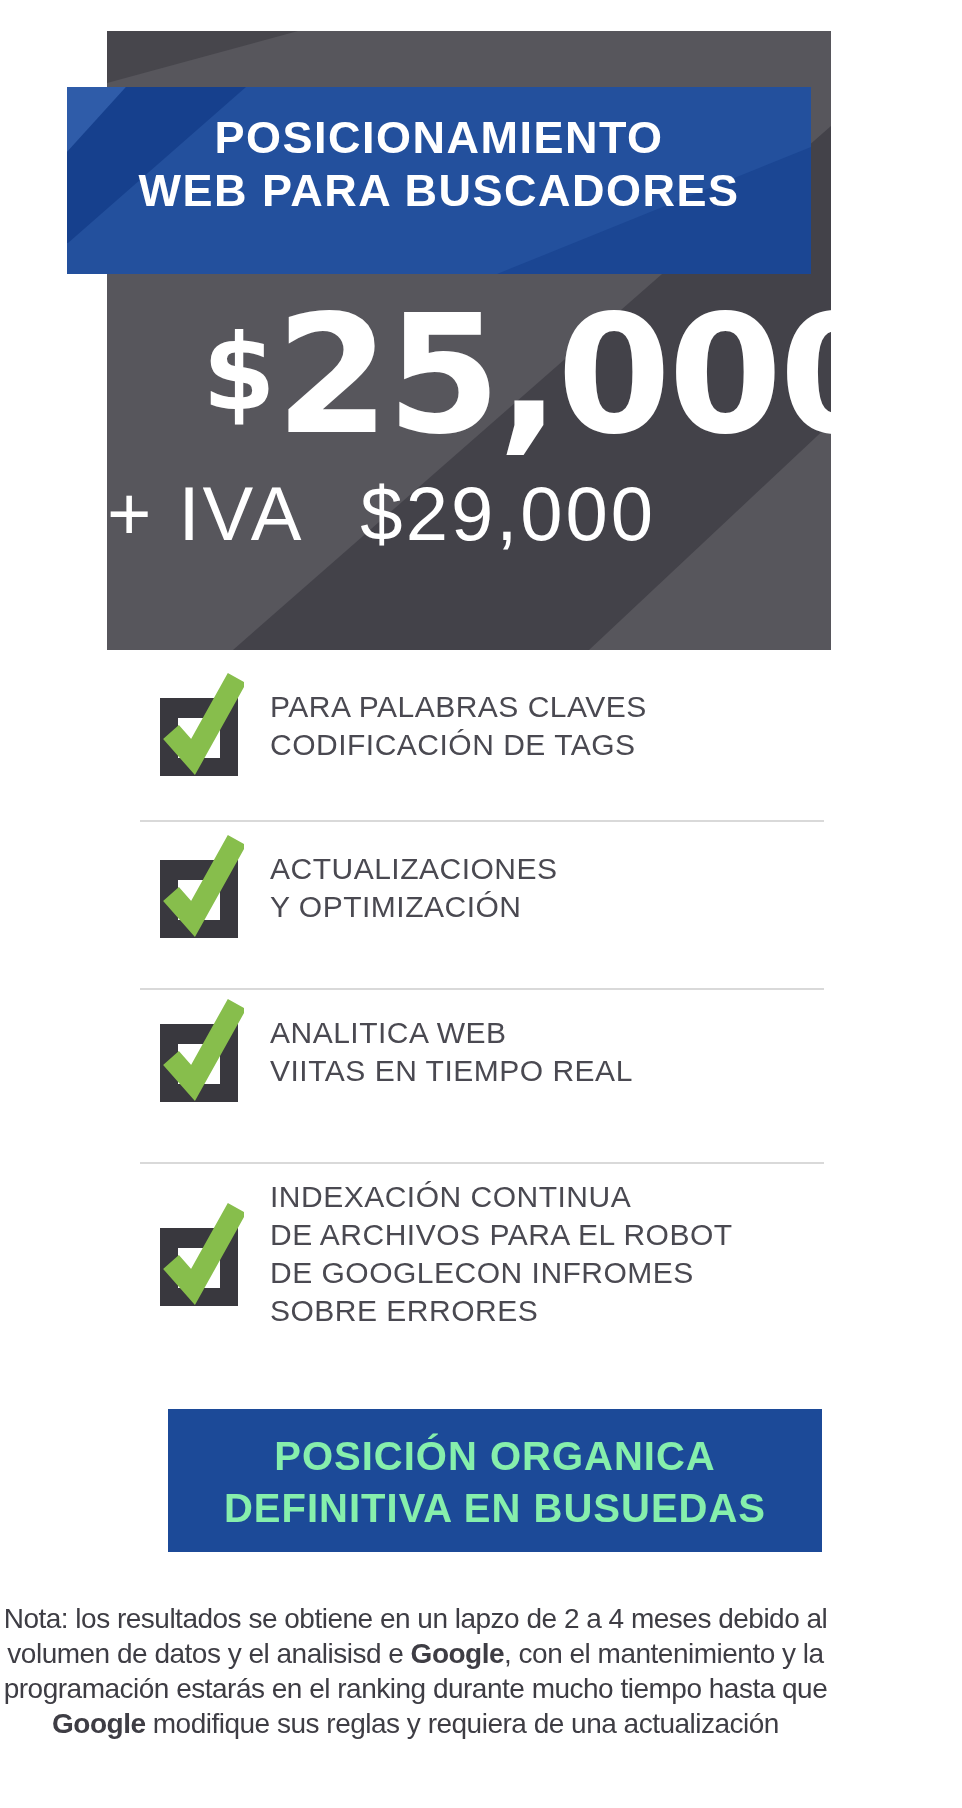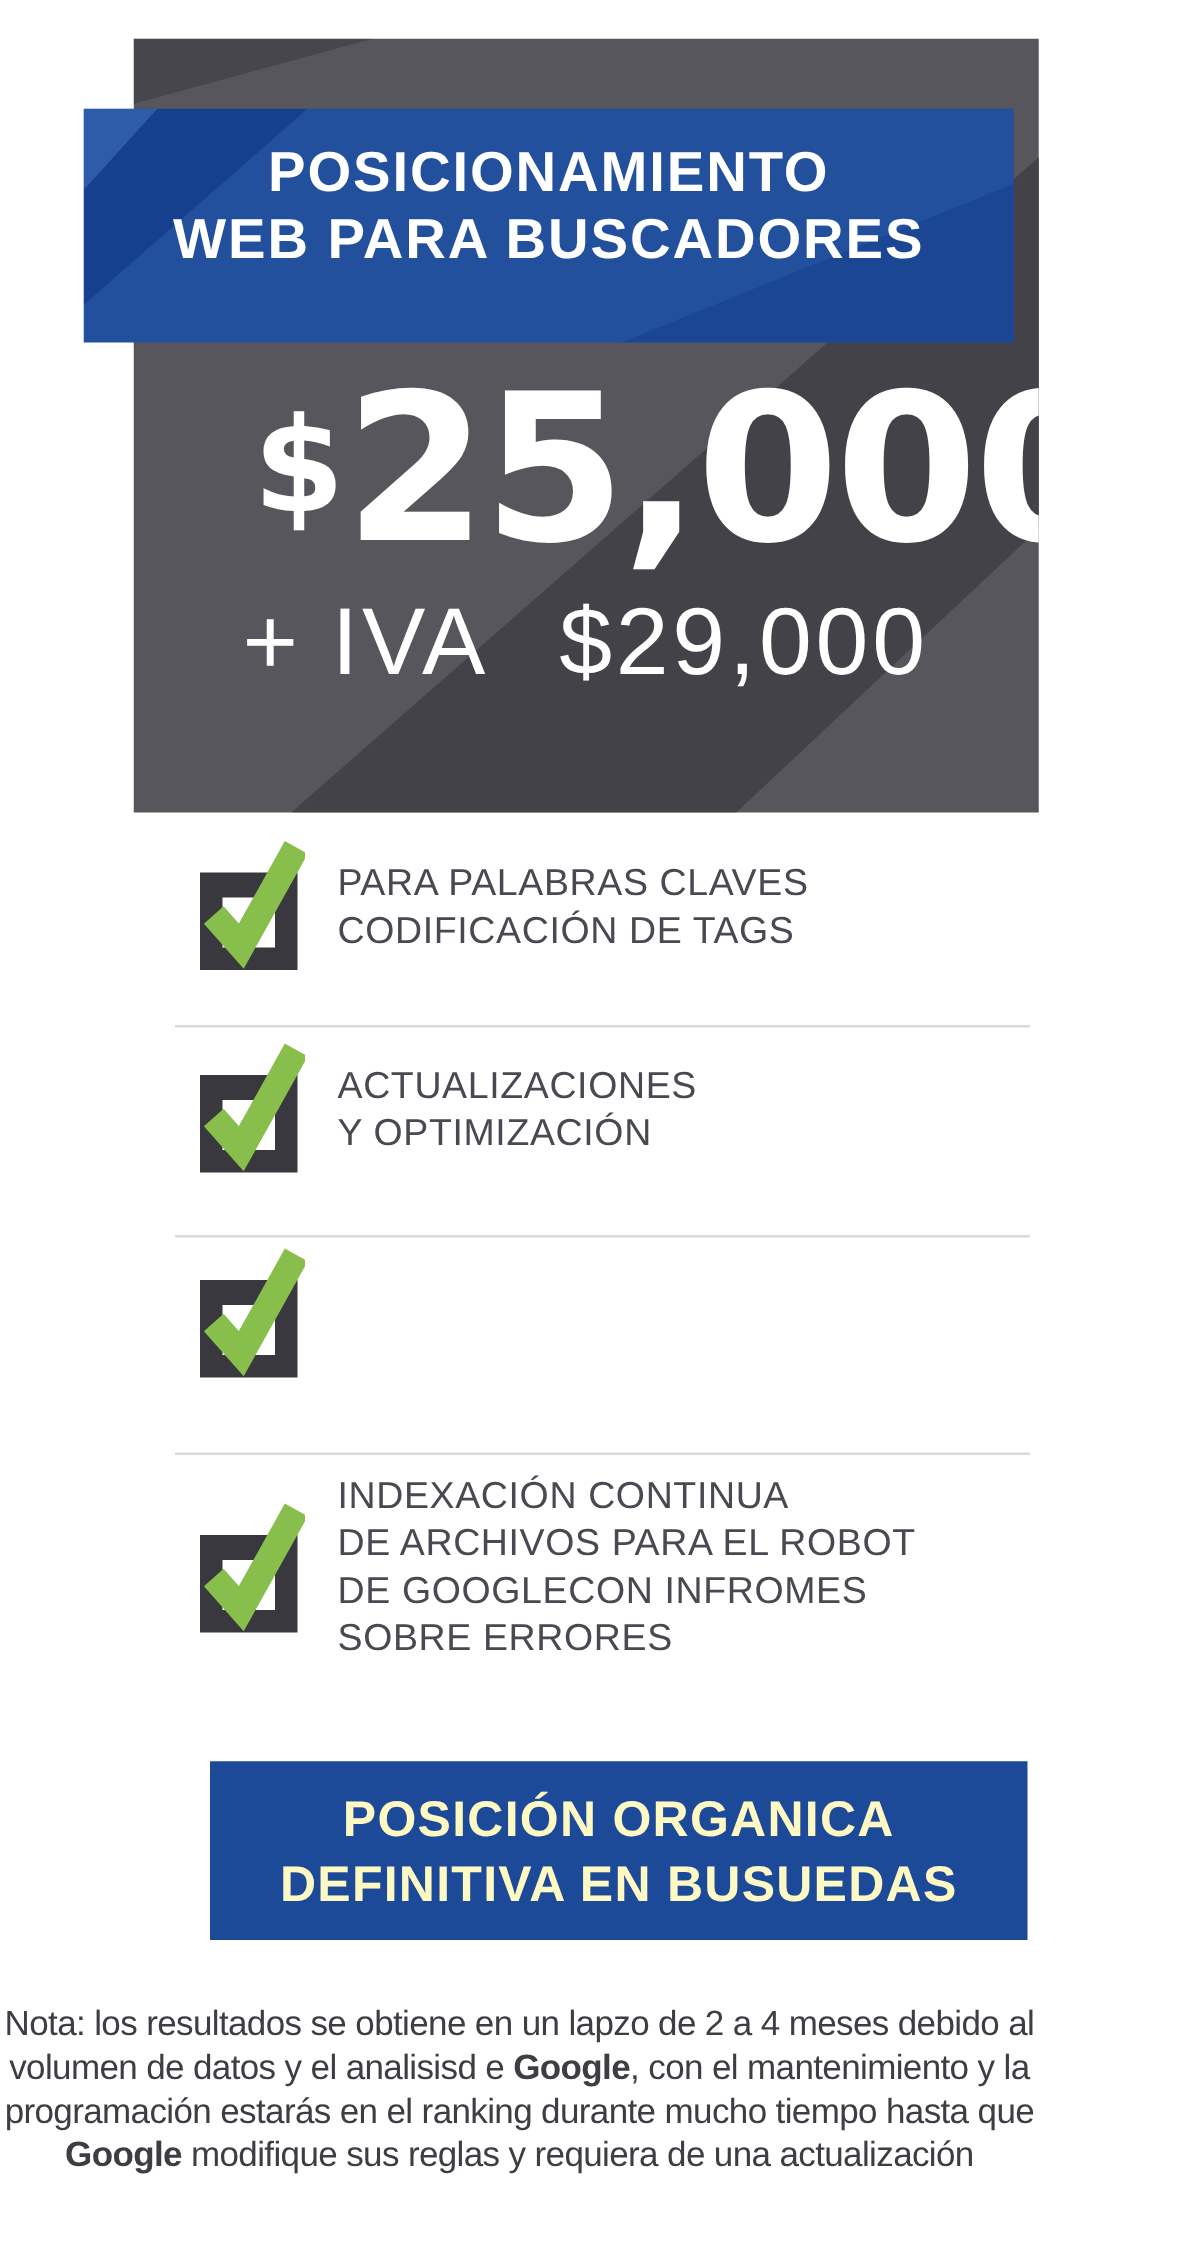--- a/index.html
+++ b/index.html
@@ -21,33 +21,33 @@
   .blue-box svg{position:absolute;inset:0;width:100%;height:100%;display:block;}
   .p-light-blue{fill:var(--lightBlue);} .p-deep-blue{fill:var(--deepBlue);} .p-corner-blue{fill:var(--cornerBlue);}
   .banner-text{position:relative;padding-top:24px;text-align:center;color:#fff;
                font-weight:bold;font-size:45px;line-height:53px;letter-spacing:1.5px;}
 
   
   .price{position:absolute;left:107px;top:294px;width:757px;text-align:center;padding-left:26px;
          box-sizing:border-box;color:#fff;font-family:"DejaVu Sans",sans-serif;font-weight:bold;
          font-size:164px;line-height:1;letter-spacing:-3px;margin-left:48px;}
   .price .cur{font-size:.64em;position:relative;top:-.22em;letter-spacing:0;}
-  .iva{position:absolute;left:107px;top:476px;width:757px;text-align:center;padding-right:34px;
+  .iva{position:absolute;left:107px;top:476px;width:757px;text-align:left;padding-right:34px;
        box-sizing:border-box;color:#fff;font-weight:100;font-size:76px;line-height:1;letter-spacing:3px;}
   .iva .iva-amt{margin-left:56px;}
 
   
   .cbx{position:absolute;left:156px;width:88px;height:114px;}
   .rtext{position:absolute;left:270px;width:600px;color:var(--textDark);
          font-size:30px;line-height:38px;letter-spacing:.5px;}
   .divider{position:absolute;left:140px;width:684px;height:2px;background:var(--divider);}
 
   
   .bottom-box{position:absolute;left:168px;top:1409px;width:654px;height:143px;background:var(--footerBlue);
-              text-align:center;color:#fef9c3;font-weight:bold;font-size:40px;line-height:52px;
+              text-align:center;color:#86efac;font-weight:bold;font-size:40px;line-height:52px;
               letter-spacing:1px;box-sizing:border-box;padding-top:21px;}
 
   
   .note{position:absolute;left:0;right:0;top:1601px;margin:0;text-align:center;color:var(--noteColor);
         font-size:28px;line-height:35px;letter-spacing:-.5px;}
   .note b{font-weight:bold;}
 </style>
 </head>
 <body>
 
@@ -95,20 +95,24 @@
     <div>ACTUALIZACIONES</div>
     <div>Y OPTIMIZACIÓN</div>
   </div>
   <div class="divider" style="top:988px"></div>
 
   <svg class="cbx" style="top:992px" viewBox="0 0 88 114" aria-hidden="true">
     <rect x="4" y="32" width="78" height="78" fill="var(--boxDark)"></rect>
     <rect x="22" y="52" width="42" height="40" fill="#ffffff"></rect>
     <polyline points="15,66 37,91 81,12" fill="none" stroke="var(--green)" stroke-width="21"></polyline>
   </svg>
+  <div class="rtext" style="top:1014px">
+    <div>ANALITICA WEB</div>
+    <div>VIITAS EN TIEMPO REAL</div>
+  </div>
   <div class="divider" style="top:1162px"></div>
 
   <svg class="cbx" style="top:1196px" viewBox="0 0 88 114" aria-hidden="true">
     <rect x="4" y="32" width="78" height="78" fill="var(--boxDark)"></rect>
     <rect x="22" y="52" width="42" height="40" fill="#ffffff"></rect>
     <polyline points="15,66 37,91 81,12" fill="none" stroke="var(--green)" stroke-width="21"></polyline>
   </svg>
   <div class="rtext" style="top:1178px">
     <div>INDEXACIÓN CONTINUA</div>
     <div>DE ARCHIVOS PARA EL ROBOT</div>

